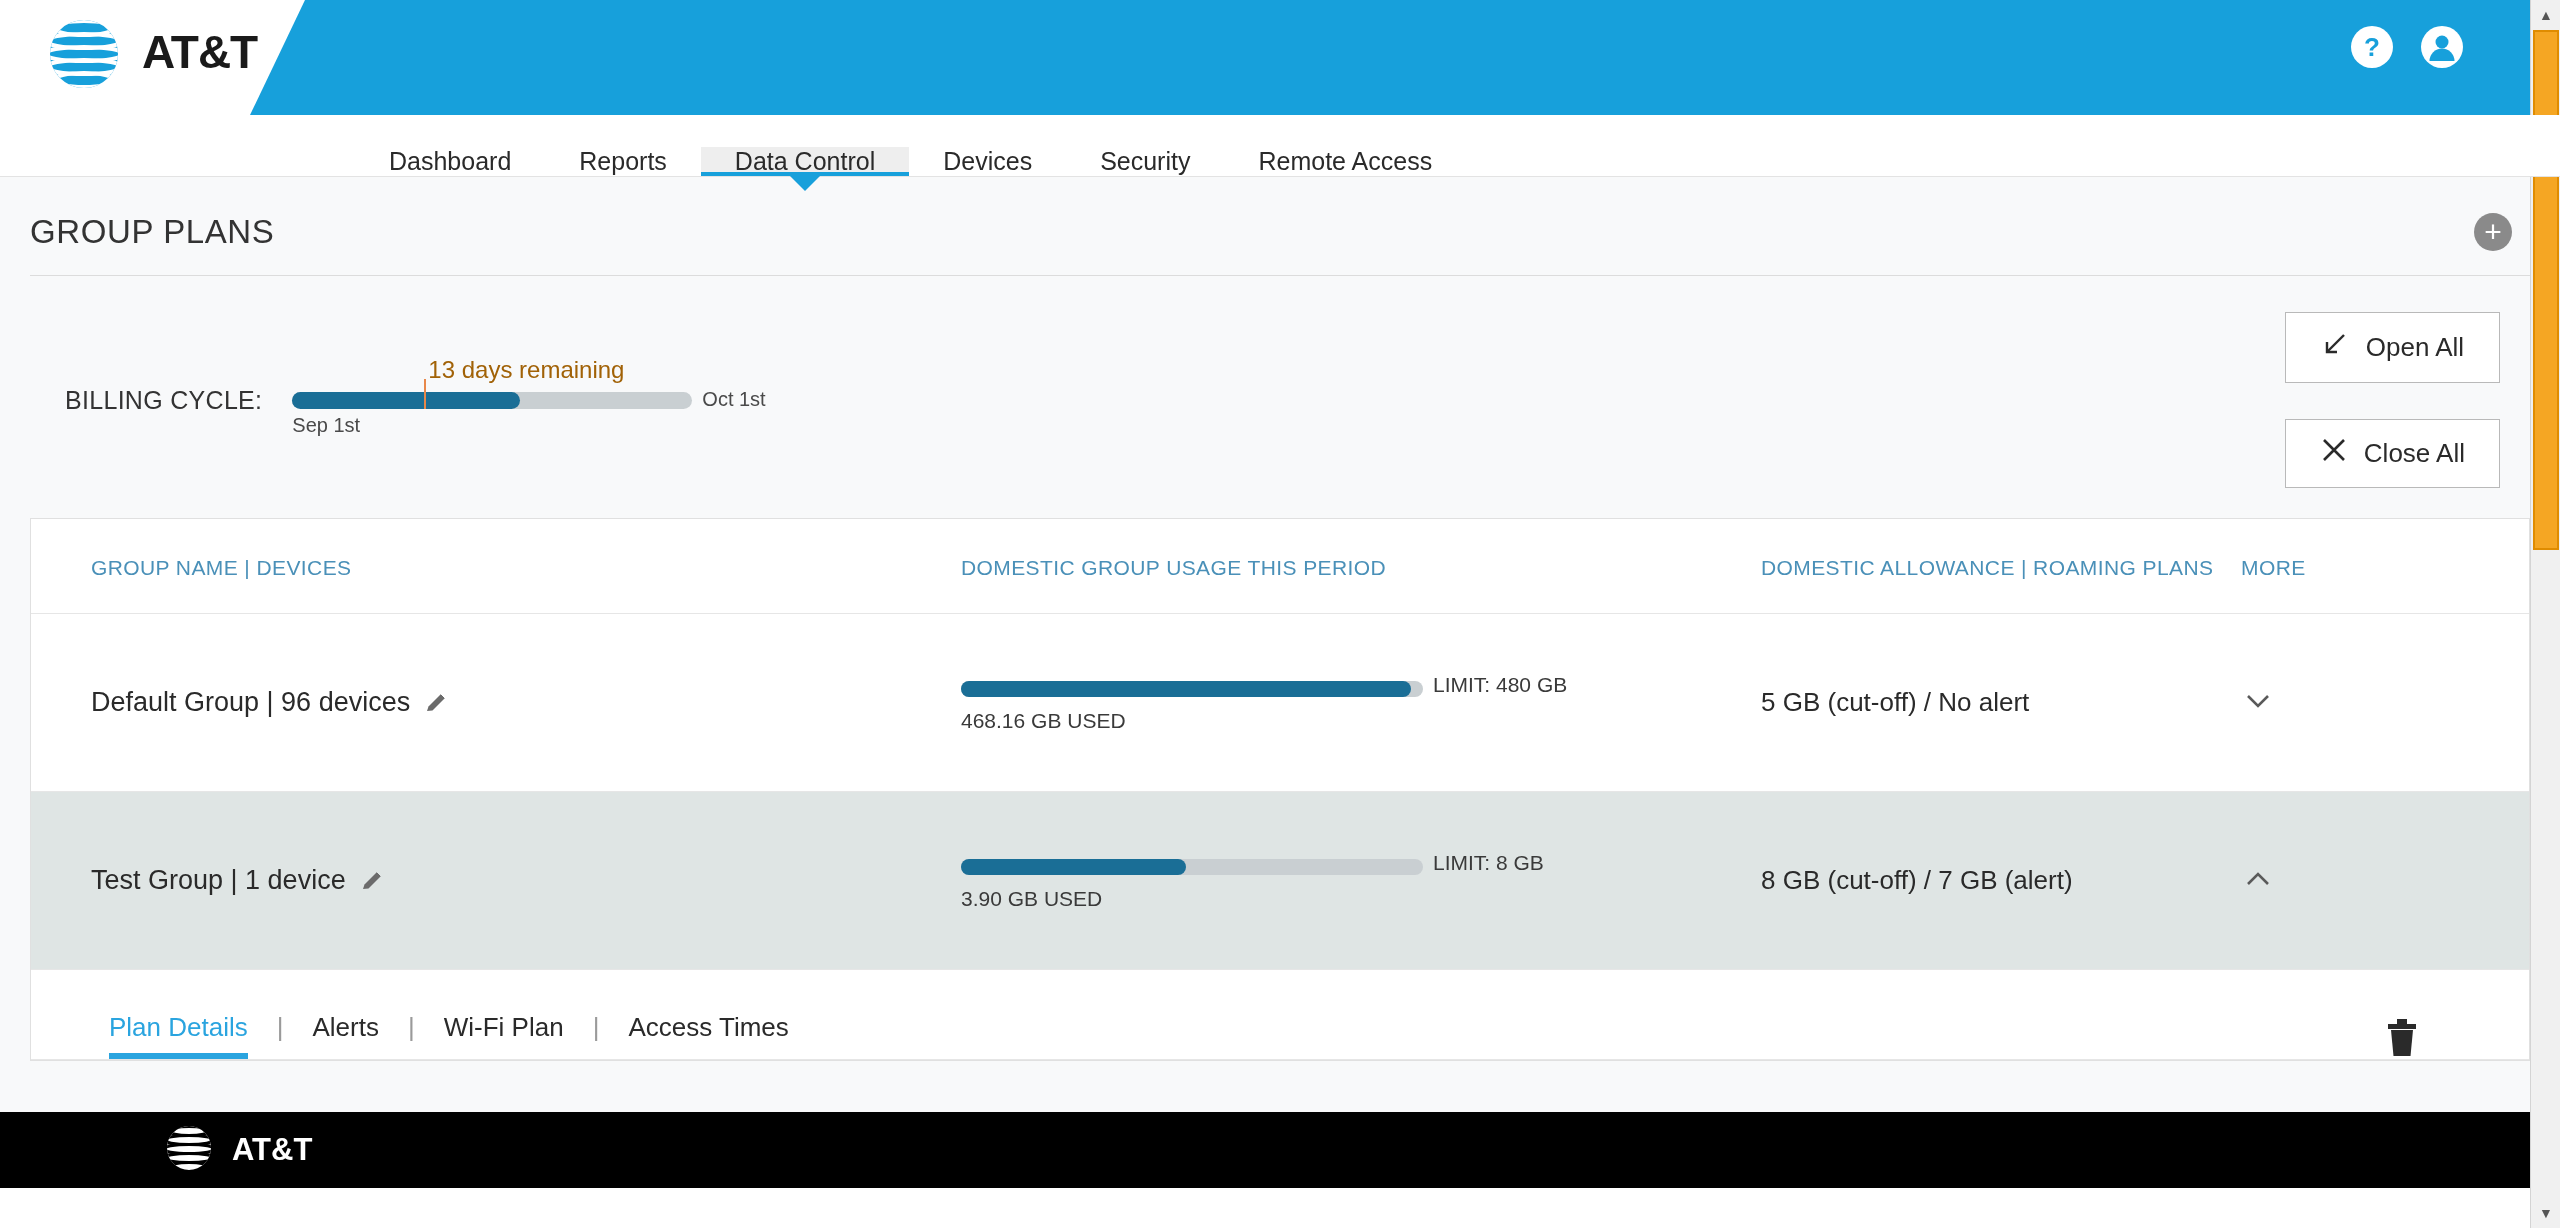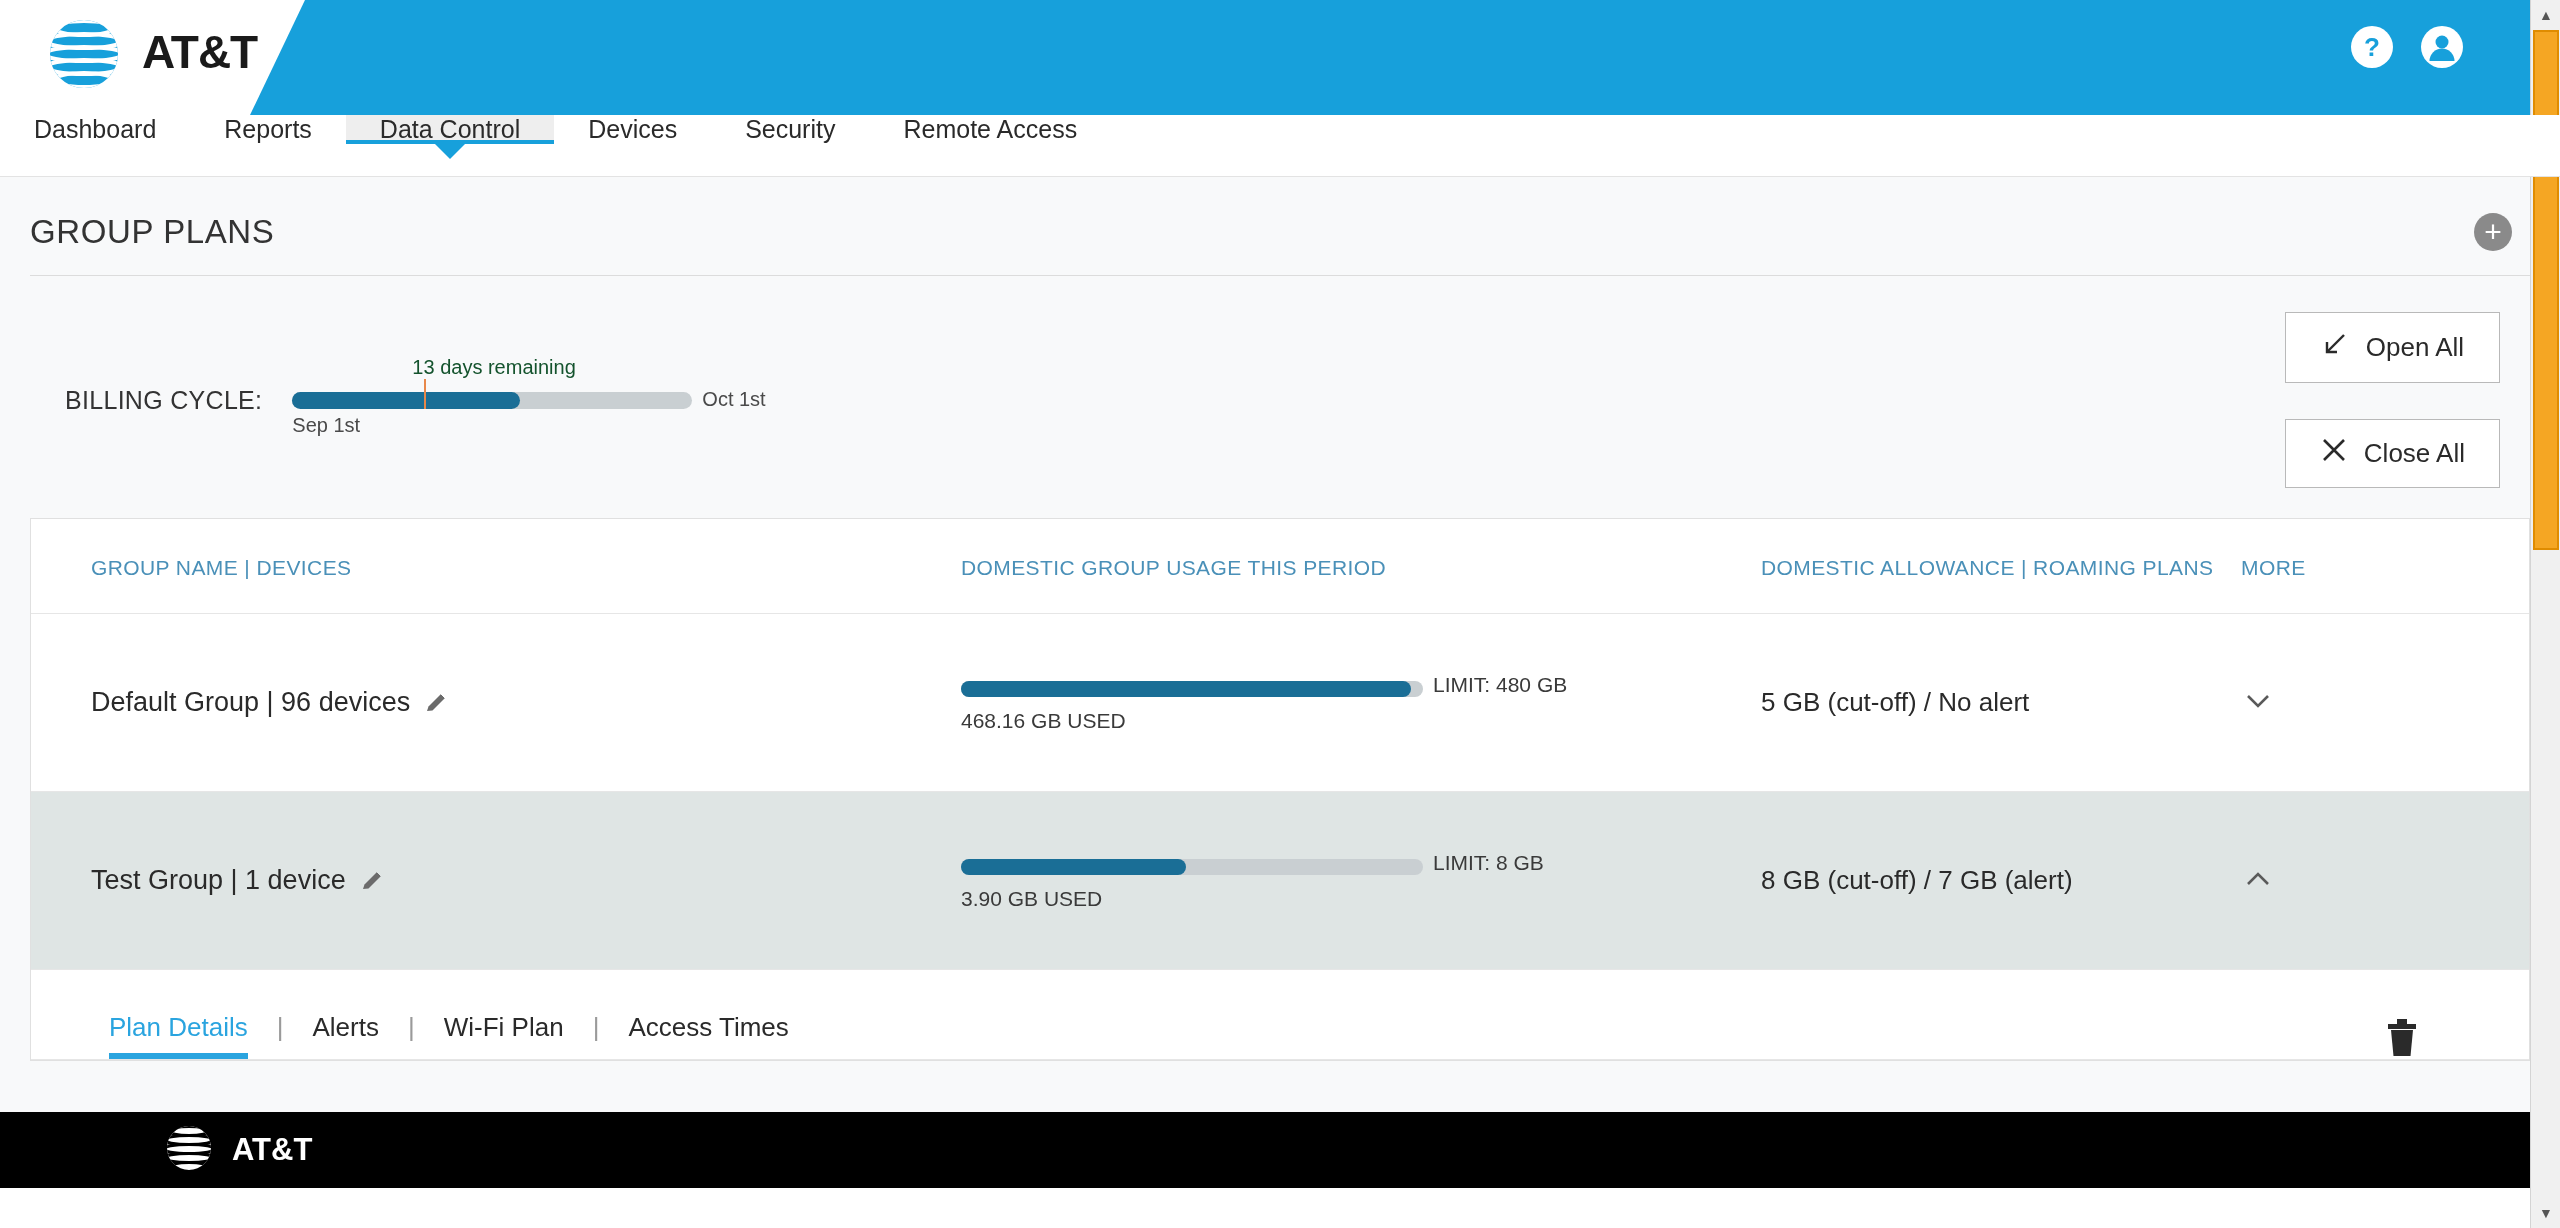--- a/index.html
+++ b/index.html
@@ -35,21 +35,21 @@
   .header-icons {
     position: absolute; right: 95px; top: 24px;
     display: flex; align-items: center; gap: 24px; z-index: 4;
   }
   .hdr-icon { width: 46px; height: 46px; cursor: pointer; }
 
   
   .nav {
     position: relative; height: 62px; background: #ffffff;
     border-bottom: 1px solid #e3e3e3;
-    display: flex; align-items: flex-start; 
+    display: flex; align-items: flex-end; padding-left: 355px;
     z-index: 2;
   }
   .nav-item {
     display: flex; align-items: center; justify-content: center;
     padding: 0 34px; font-size: 25px; color: #2a2a2a;
     cursor: pointer; position: relative; white-space: nowrap;
   }
   .nav-item.active { background: #eeeeee; }
   .nav-item.active::after {
     content: ""; position: absolute; left: 50%; bottom: -15px;
@@ -82,22 +82,22 @@
 
   
   .billing-row {
     display: flex; align-items: center; justify-content: space-between;
     padding: 36px 0 30px 0;
   }
   .billing-left { display: flex; align-items: center; gap: 30px; padding-left: 35px;}
   .billing-label { font-size: 25px; color: #333; letter-spacing: .3px; }
   .bar-block { position: relative; }
   .days-remaining {
-    position: absolute; top: -36px; left: 120px;
-    font-size: 20px; color: #14532d; white-space: nowrap;
+    position: absolute; top: -36px; left: 136px;
+    font-size: 24px; color: #a16207; white-space: nowrap;
   }
   .track {
     position: relative; width: 400px; height: 17px;
     background: #c9cfd2; border-radius: 9px;
   }
   .track-fill {
     position: absolute; left:0; top:0; height: 17px;
     background: #1a6e96; border-radius: 9px;
   }
   .marker {

